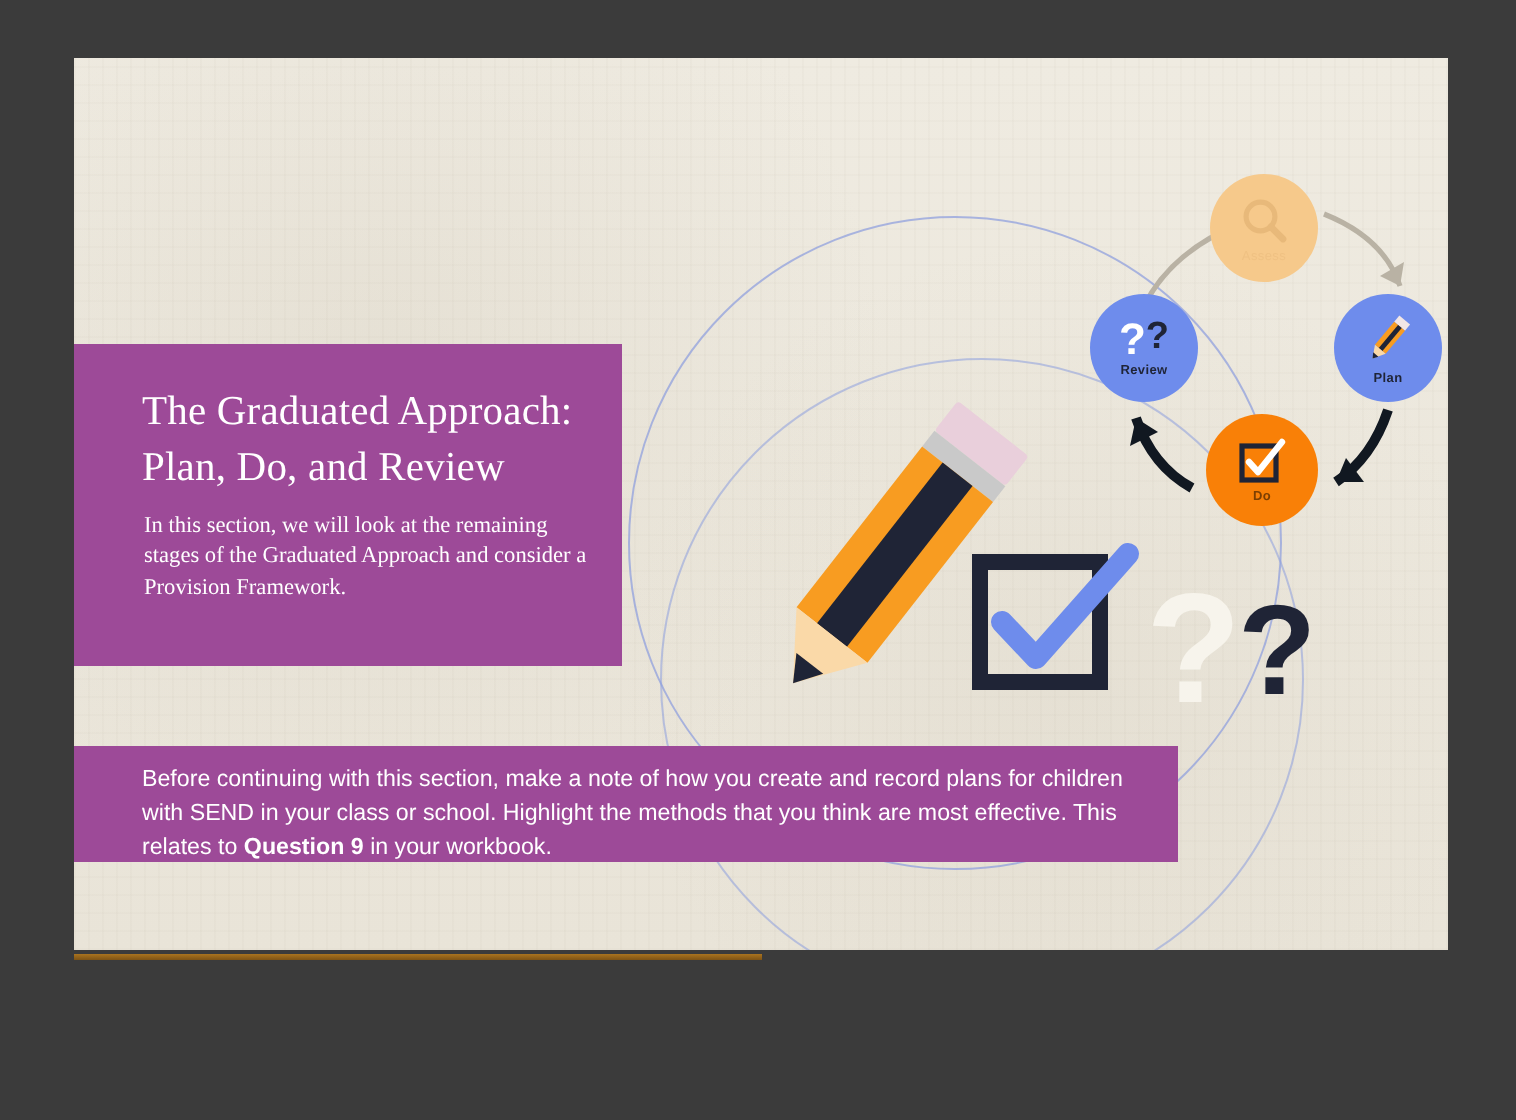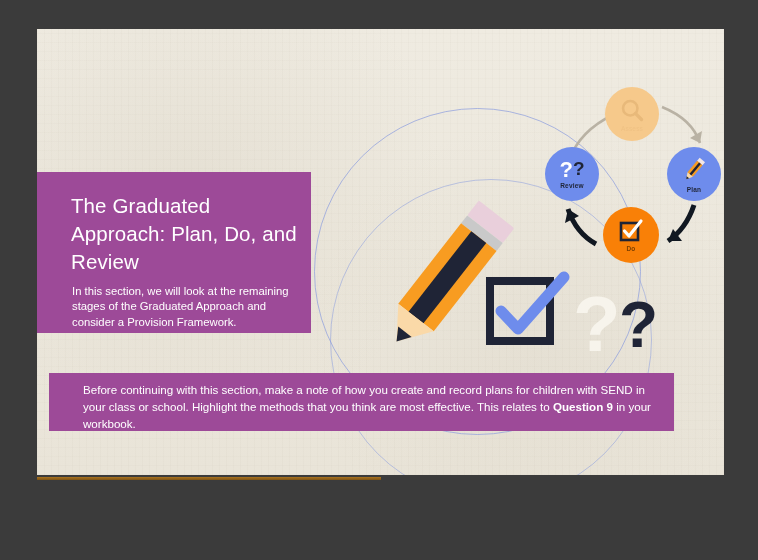--- a/index.html
+++ b/index.html
@@ -131,40 +131,41 @@
   #title-card {
     position: absolute;
     left: 0px;
     top: 143px;
     width: 274px;
     height: 161px;
     background: #9d4a98;
     color: #ffffff;
     box-sizing: border-box;
     padding: 20px 12px 16px 34px;
+    font-family: Liberation Serif, serif;
   }
   #title-heading {
     font-size: 20.5px;
     line-height: 1.37;
     font-weight: normal;
     margin: 0 0 8px 0;
     letter-spacing: .1px;
   }
   #title-sub {
     font-size: 11.3px;
     line-height: 1.35;
     margin: 1px;
   }
 
   
   #banner {
     position: absolute;
-    left: 12px;
+    left: 0;
     top: 344px;
-    width: 625px;
+    width: 552px;
     height: 58px;
     background: #9d4a98;
     color: #ffffff;
     box-sizing: border-box;
     padding: 9px 14px 0 34px;
   }
   #banner-text {
     font-size: 11.6px;
     line-height: 1.45;
     margin: 0;

